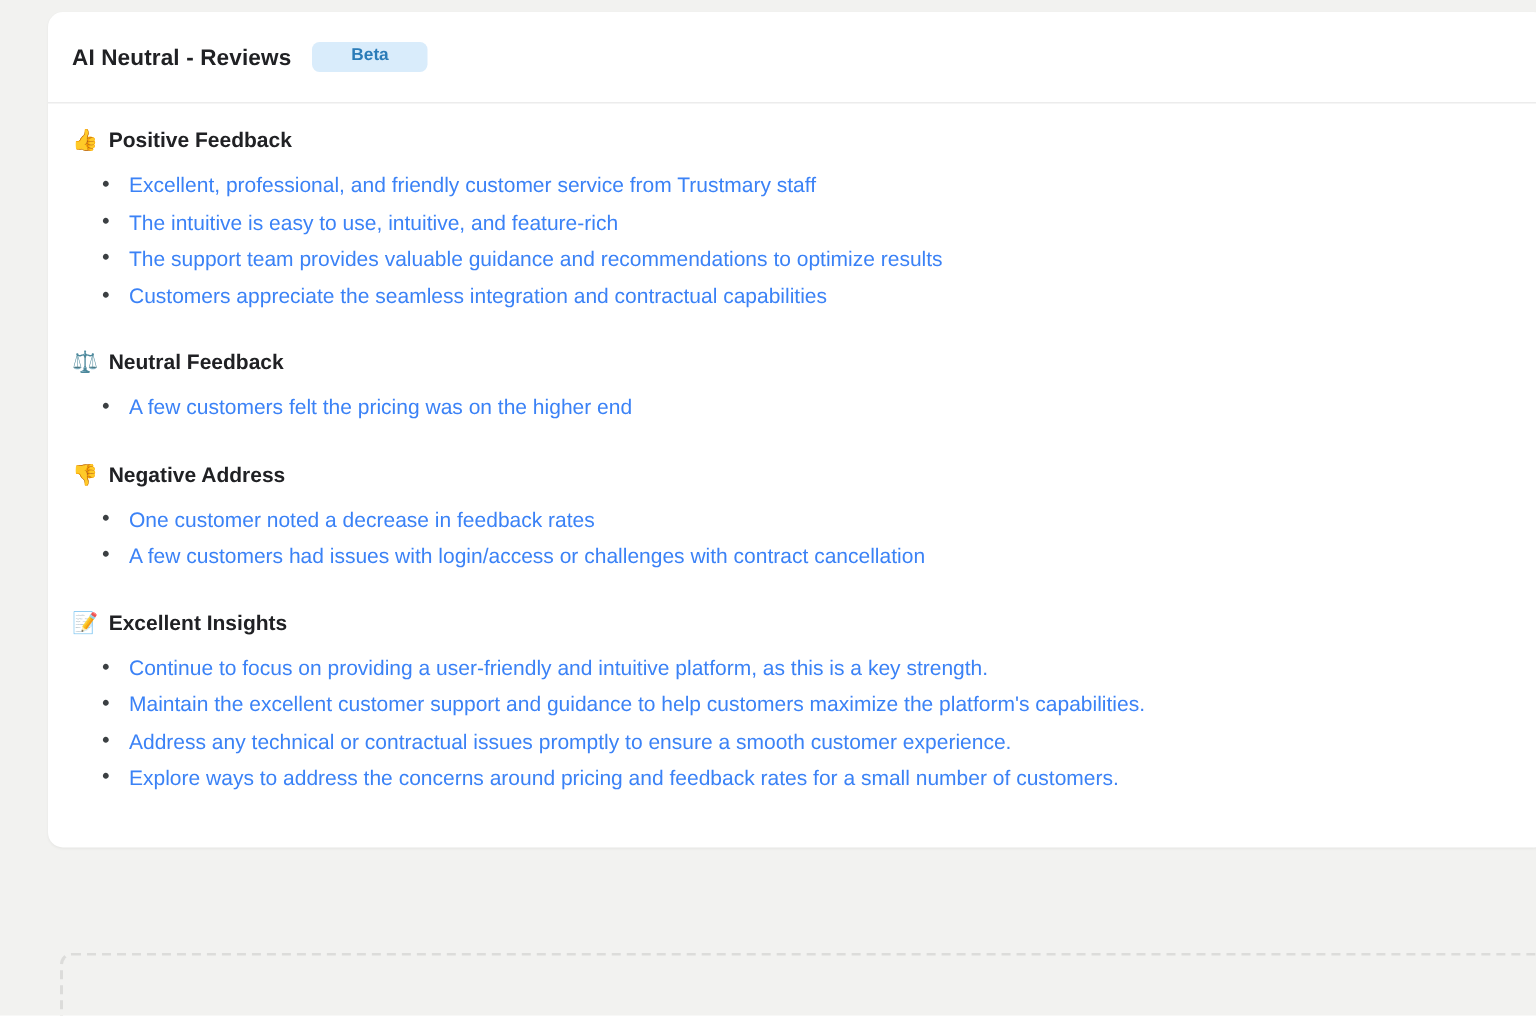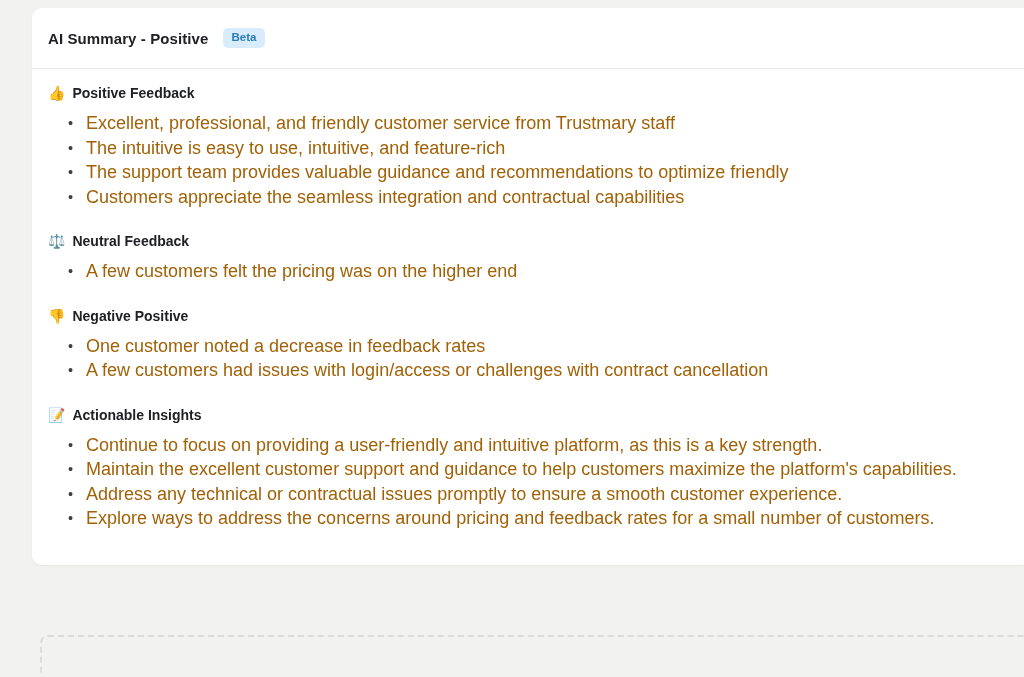--- a/index.html
+++ b/index.html
@@ -42,21 +42,21 @@
     color: #202124;
     letter-spacing: 0.1px;
   }
 
   .beta-badge {
     margin-left: 14px;
     background: #d9ecfb;
     color: #2b7cb8;
     font-size: 11.5px;
     font-weight: bold;
-    padding: 4px 9px;
+    padding: 4px 26px;
     border-radius: 5px;
     line-height: 1;
   }
 
   .card-body {
     padding: 14px 16px 26px 16px;
   }
 
   
   .section {
@@ -78,23 +78,23 @@
   }
 
   .bullet-list {
     list-style: none;
     margin: 0 0 22px 0;
     padding: 0;
   }
   .bullet-item {
     position: relative;
     padding-left: 38px;
-    font-size: 18px;
+    font-size: 14px;
     line-height: 24.5px;
-    color: #a16207;
+    color: #3b82f6;
   }
   .bullet-item::before {
     content: "•";
     position: absolute;
     left: 20px;
     top: 0;
     color: #3c4043;
     font-size: 14.5px;
     line-height: 24.5px;
   }
@@ -115,64 +115,64 @@
     box-sizing: border-box;
     background: transparent;
   }
 </style>
 </head>
 <body>
 
 <div class="card">
 
   <div class="card-header">
-    <span class="card-title">AI Summary - Positive</span>
+    <span class="card-title">AI Neutral - Reviews</span>
     <span class="beta-badge">Beta</span>
   </div>
 
   <div class="card-body">
 
     <div class="section">
       <div class="section-heading">
         <span class="section-emoji">👍</span>
         <span>Positive Feedback</span>
       </div>
       <ul class="bullet-list">
         <li class="bullet-item">Excellent, professional, and friendly customer service from Trustmary staff</li>
         <li class="bullet-item">The intuitive is easy to use, intuitive, and feature-rich</li>
-        <li class="bullet-item">The support team provides valuable guidance and recommendations to optimize friendly</li>
+        <li class="bullet-item">The support team provides valuable guidance and recommendations to optimize results</li>
         <li class="bullet-item">Customers appreciate the seamless integration and contractual capabilities</li>
       </ul>
     </div>
 
     <div class="section">
       <div class="section-heading">
         <span class="section-emoji">⚖️</span>
         <span>Neutral Feedback</span>
       </div>
       <ul class="bullet-list">
         <li class="bullet-item">A few customers felt the pricing was on the higher end</li>
       </ul>
     </div>
 
     <div class="section">
       <div class="section-heading">
         <span class="section-emoji">👎</span>
-        <span>Negative Positive</span>
+        <span>Negative Address</span>
       </div>
       <ul class="bullet-list">
         <li class="bullet-item">One customer noted a decrease in feedback rates</li>
         <li class="bullet-item">A few customers had issues with login/access or challenges with contract cancellation</li>
       </ul>
     </div>
 
     <div class="section">
       <div class="section-heading">
         <span class="section-emoji">📝</span>
-        <span>Actionable Insights</span>
+        <span>Excellent Insights</span>
       </div>
       <ul class="bullet-list">
         <li class="bullet-item">Continue to focus on providing a user-friendly and intuitive platform, as this is a key strength.</li>
         <li class="bullet-item">Maintain the excellent customer support and guidance to help customers maximize the platform's capabilities.</li>
         <li class="bullet-item">Address any technical or contractual issues promptly to ensure a smooth customer experience.</li>
         <li class="bullet-item">Explore ways to address the concerns around pricing and feedback rates for a small number of customers.</li>
       </ul>
     </div>
 
   </div>

